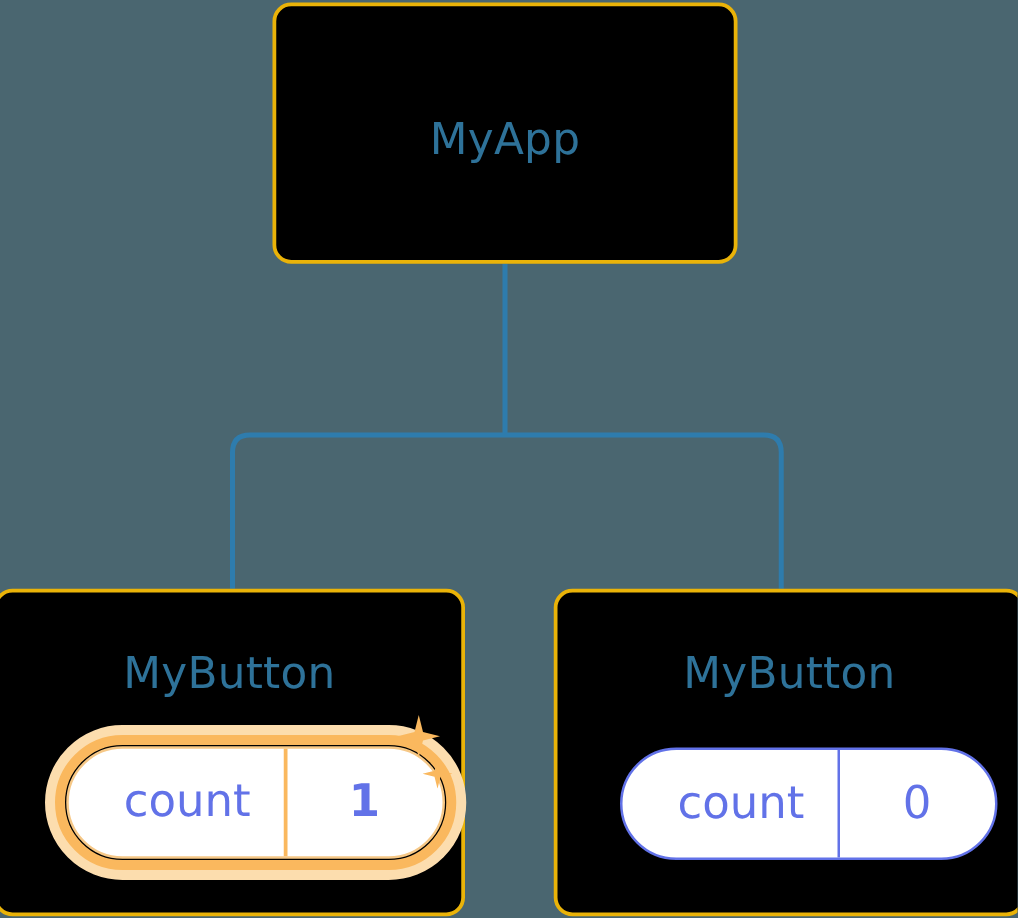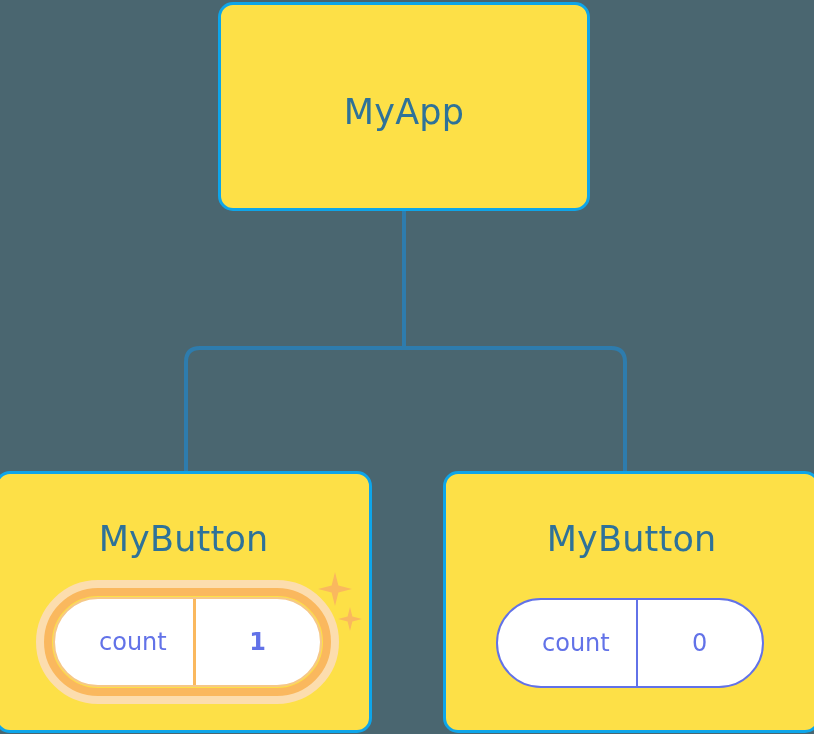--- a/index.html
+++ b/index.html
@@ -27,22 +27,22 @@
     left: 0;
     top: 0;
     width: 814px;
     height: 734px;
     z-index: 1;
   }
 
   
   .card {
     position: absolute;
-    background: #fde047;
-    border: 3px solid #0ea5e9;
+    background: #000000;
+    border: 3px solid #eab308;
     border-radius: 15px;
     box-sizing: border-box;
     z-index: 2;
   }
   .card-title {
     text-align: center;
     color: #2e7299;
     font-size: 35px;
     font-weight: 400;
     letter-spacing: 0.2px;
@@ -88,21 +88,21 @@
     border: 2px solid #6272e8;
     border-radius: 999px;
     background: #ffffff;
     height: 90px;
   }
   .pill-key, .pill-val {
     display: flex;
     align-items: center;
     justify-content: center;
     color: #6272e8;
-    font-size: 24px;
+    font-size: 36px;
     font-weight: 400;
     line-height: 1;
     white-space: nowrap;
   }
   .pill-key {
     padding: 0 26px 0 44px;
   }
   .pill-val {
     border-left: 2px solid #6272e8;
     min-width: 88px;

